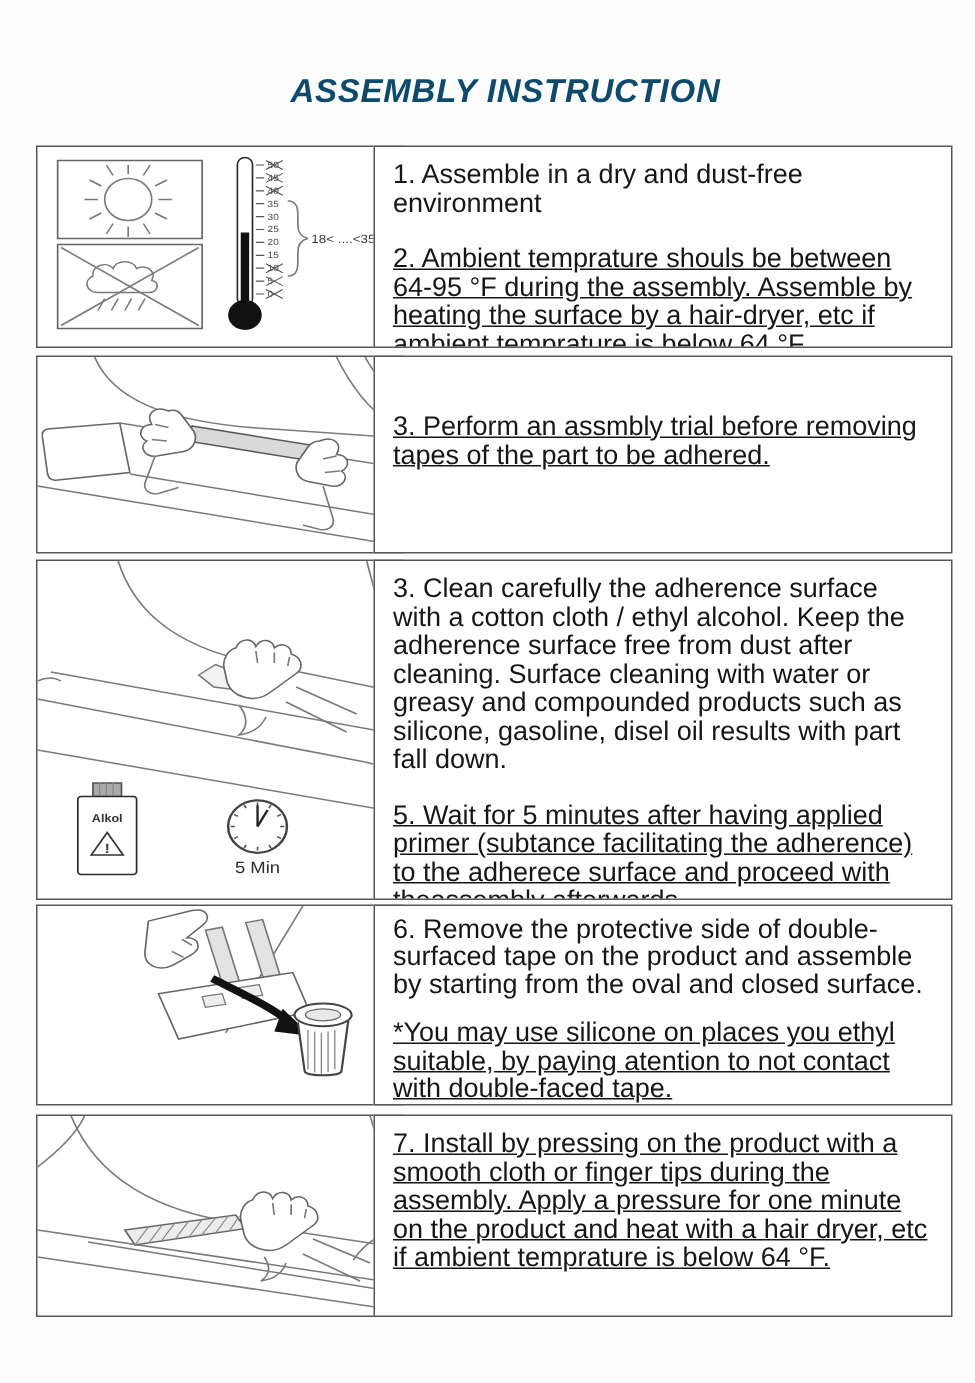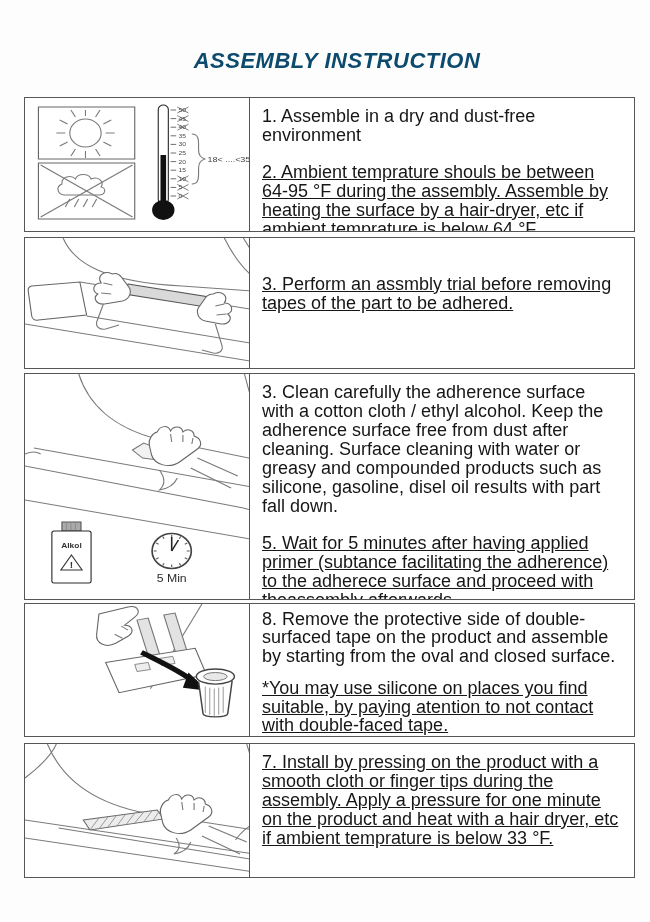--- a/index.html
+++ b/index.html
@@ -230,22 +230,22 @@
         </g>
         <g>
           <path d="M155,77 L159,109 C159,113 181,113 181,109 L185,76" fill="#fff" stroke="#444" stroke-width="1.3"></path>
           <path d="M161,82 v26 M165,83 v27 M169,84 v27 M173,83 v27 M177,82 v26" stroke="#888" stroke-width="0.8"></path>
           <ellipse cx="170" cy="72" rx="17" ry="7.5" fill="#fff" stroke="#444" stroke-width="1.3"></ellipse>
           <ellipse cx="170" cy="72" rx="10.5" ry="4" fill="#e8e8e8" stroke="#666" stroke-width="0.8"></ellipse>
         </g>
       </svg>
     </div>
     <div class="textbox tight">
-      <p>8. Remove the protective side of double-surfaced tape on the product and assemble by starting from the oval and closed surface.</p>
-      <p>*You may use silicone on places you find suitable, by paying atention to not contact with double-faced tape.</p>
+      <p>6. Remove the protective side of double-surfaced tape on the product and assemble by starting from the oval and closed surface.</p>
+      <p>*You may use silicone on places you ethyl suitable, by paying atention to not contact with double-faced tape.</p>
     </div>
   </section>
 
   <section class="row" style="top:743px;height:135px;">
     <div class="illus">
       <svg viewBox="0 0 217 133" preserveAspectRatio="none">
         <path class="line" d="M0,34 C14,22 24,10 28,0"></path>
         <path class="line" d="M20,0 C34,38 66,64 124,72 L217,88"></path>
         <path class="line" d="M198,0 C204,22 211,42 217,52"></path>
         <path class="line" d="M217,74 C204,78 194,86 188,96"></path>
@@ -267,17 +267,17 @@
         </g>
         <g>
           <path class="line2" d="M128,56 c3,-7 10,-7 12,-1 c3,-6 10,-5 11,1 c4,-4 10,-2 10,4 c6,2 8,9 3,13 l-16,13 c-9,7 -22,3 -25,-7 l-2,-10 c-1,-6 3,-12 7,-13 z"></path>
           <path class="line" d="M140,58 l1,8 M151,59 l0,7 M160,62 l-1,6"></path>
           <path class="line" d="M135,94 q6,10 -2,16 q12,-2 15,-12"></path>
           <path class="line" d="M164,82 L198,98 M158,92 L192,110"></path>
         </g>
       </svg>
     </div>
     <div class="textbox">
-      <p>7. Install by pressing on the product with a smooth cloth or finger tips during the assembly. Apply a pressure for one minute on the product and heat with a hair dryer, etc if ambient temprature is below 33 °F.</p>
+      <p>7. Install by pressing on the product with a smooth cloth or finger tips during the assembly. Apply a pressure for one minute on the product and heat with a hair dryer, etc if ambient temprature is below 64 °F.</p>
     </div>
   </section>
 
 </div>
 
 </body></html>

